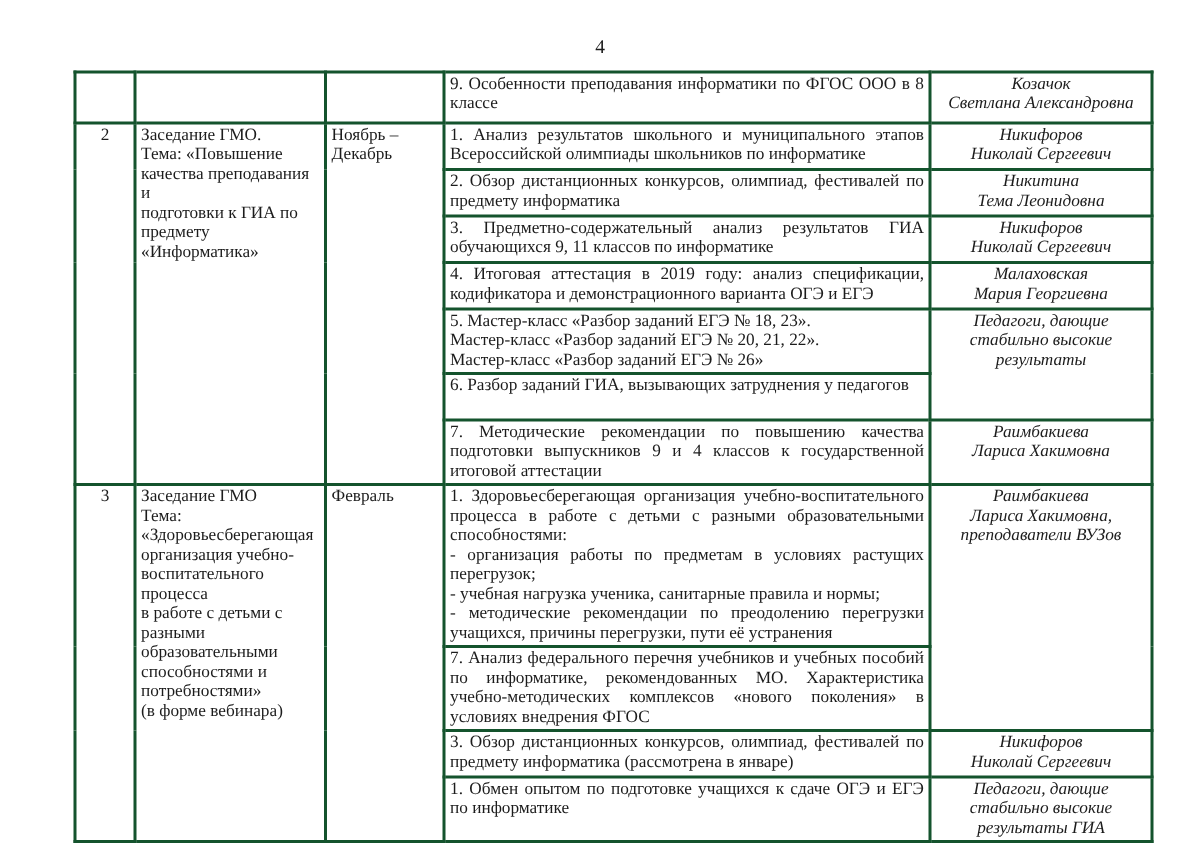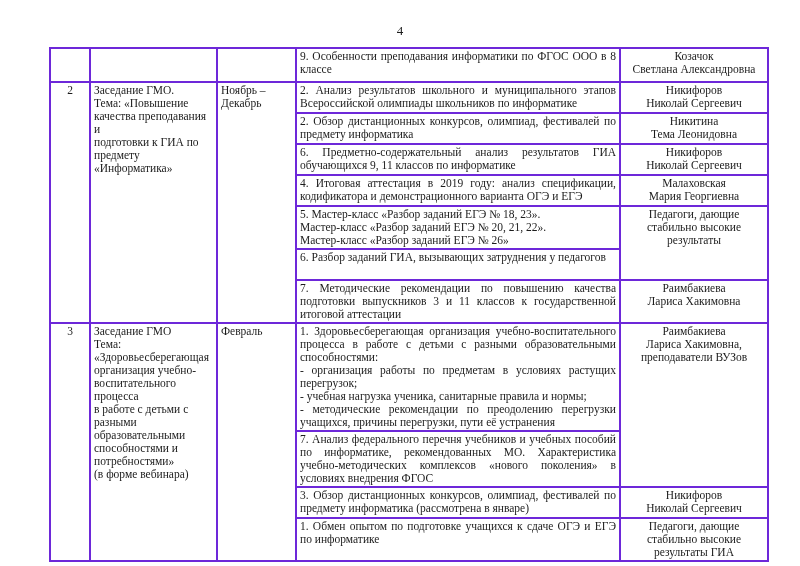--- a/index.html
+++ b/index.html
@@ -23,21 +23,21 @@
     line-height: 15px;
   }
   table.plan {
     border-collapse: collapse;
     table-layout: fixed;
     margin-left: 49px;
     margin-top: 9px;
     width: 719px;
   }
   table.plan td {
-    border: 2px solid #6d28d9;
+    border: 2px solid #14532d;
     vertical-align: top;
     padding: 1px 3px;
     font-size: 11.5px;
     line-height: 13px;
     overflow: hidden;
   }
   td.num {
     text-align: center;
   }
   td.topic {
@@ -51,20 +51,21 @@
     white-space: pre-line;
   }
   td.agenda {
     text-align: justify;
     white-space: pre-line;
     padding: 1px 4px;
   }
   td.resp {
     text-align: center;
     white-space: pre-line;
+    font-style: italic;
   }
   tr.r-cont { height: 34px; }
   tr.r-2l { height: 31px; }
   tr.r-3l { height: 41px; margin-left: 28px; }
   tr.r-8l { height: 108px; }
   tr.r-4l { height: 50px; }
 </style>
 </head>
 <body>
 
@@ -93,52 +94,52 @@
 
       <tr class="r-2l">
         <td class="num" rowspan="7">2</td>
         <td class="topic" rowspan="7">Заседание ГМО.
 Тема: «Повышение
 качества преподавания и
 подготовки к ГИА по
 предмету «Информатика»</td>
         <td class="month" rowspan="7">Ноябрь –
 Декабрь</td>
-        <td class="agenda">2. Анализ результатов школьного и муниципального этапов Всероссийской олимпиады школьников по информатике</td>
+        <td class="agenda">1. Анализ результатов школьного и муниципального этапов Всероссийской олимпиады школьников по информатике</td>
         <td class="resp">Никифоров
 Николай Сергеевич</td>
       </tr>
       <tr class="r-2l">
         <td class="agenda">2. Обзор дистанционных конкурсов, олимпиад, фестивалей по предмету информатика</td>
         <td class="resp">Никитина
 Тема Леонидовна</td>
       </tr>
       <tr class="r-2l">
-        <td class="agenda">6. Предметно-содержательный анализ результатов ГИА обучающихся 9, 11 классов по информатике</td>
+        <td class="agenda">3. Предметно-содержательный анализ результатов ГИА обучающихся 9, 11 классов по информатике</td>
         <td class="resp">Никифоров
 Николай Сергеевич</td>
       </tr>
       <tr class="r-2l">
         <td class="agenda">4. Итоговая аттестация в 2019 году: анализ спецификации, кодификатора и демонстрационного варианта ОГЭ и ЕГЭ</td>
         <td class="resp">Малаховская
 Мария Георгиевна</td>
       </tr>
       <tr class="r-3l">
         <td class="agenda">5. Мастер-класс «Разбор заданий ЕГЭ № 18, 23».
 Мастер-класс «Разбор заданий ЕГЭ № 20, 21, 22».
 Мастер-класс «Разбор заданий ЕГЭ № 26»</td>
         <td class="resp" rowspan="2">Педагоги, дающие
 стабильно высокие
 результаты</td>
       </tr>
       <tr class="r-2l">
         <td class="agenda">6. Разбор заданий ГИА, вызывающих затруднения у педагогов</td>
       </tr>
       <tr class="r-3l">
-        <td class="agenda">7. Методические рекомендации по повышению качества подготовки выпускников 3 и 11 классов к государственной итоговой аттестации</td>
+        <td class="agenda">7. Методические рекомендации по повышению качества подготовки выпускников 9 и 4 классов к государственной итоговой аттестации</td>
         <td class="resp">Раимбакиева
 Лариса Хакимовна</td>
       </tr>
 
       <tr class="r-8l">
         <td class="num" rowspan="4">3</td>
         <td class="topic" rowspan="4">Заседание ГМО
 Тема:
 «Здоровьесберегающая
 организация учебно-

